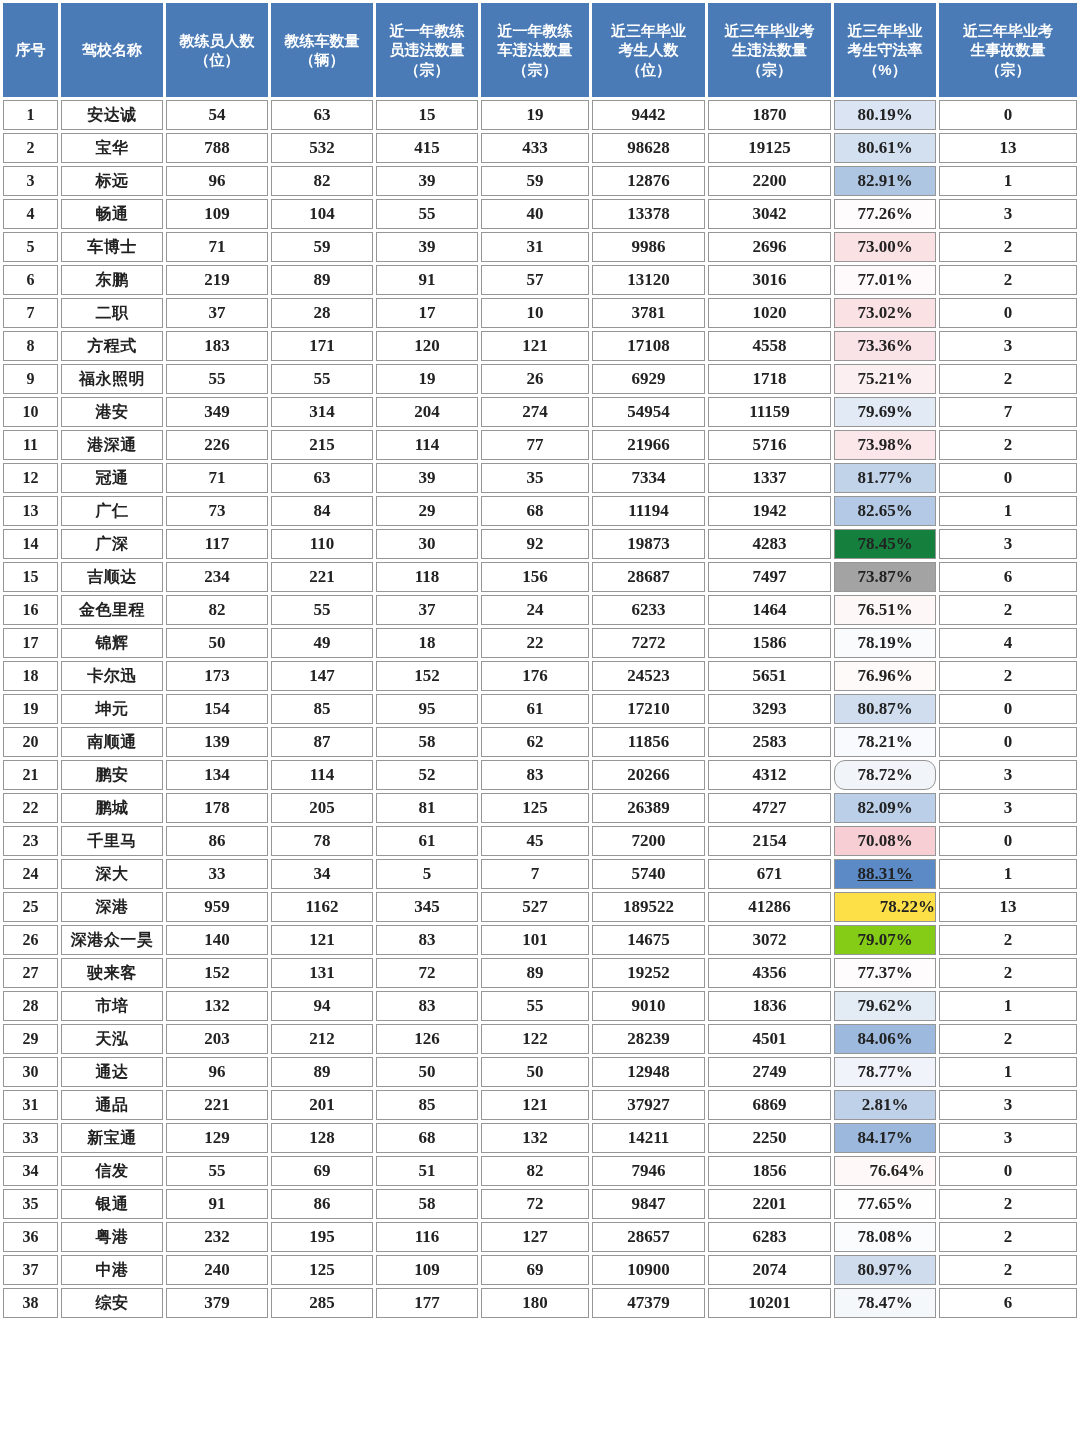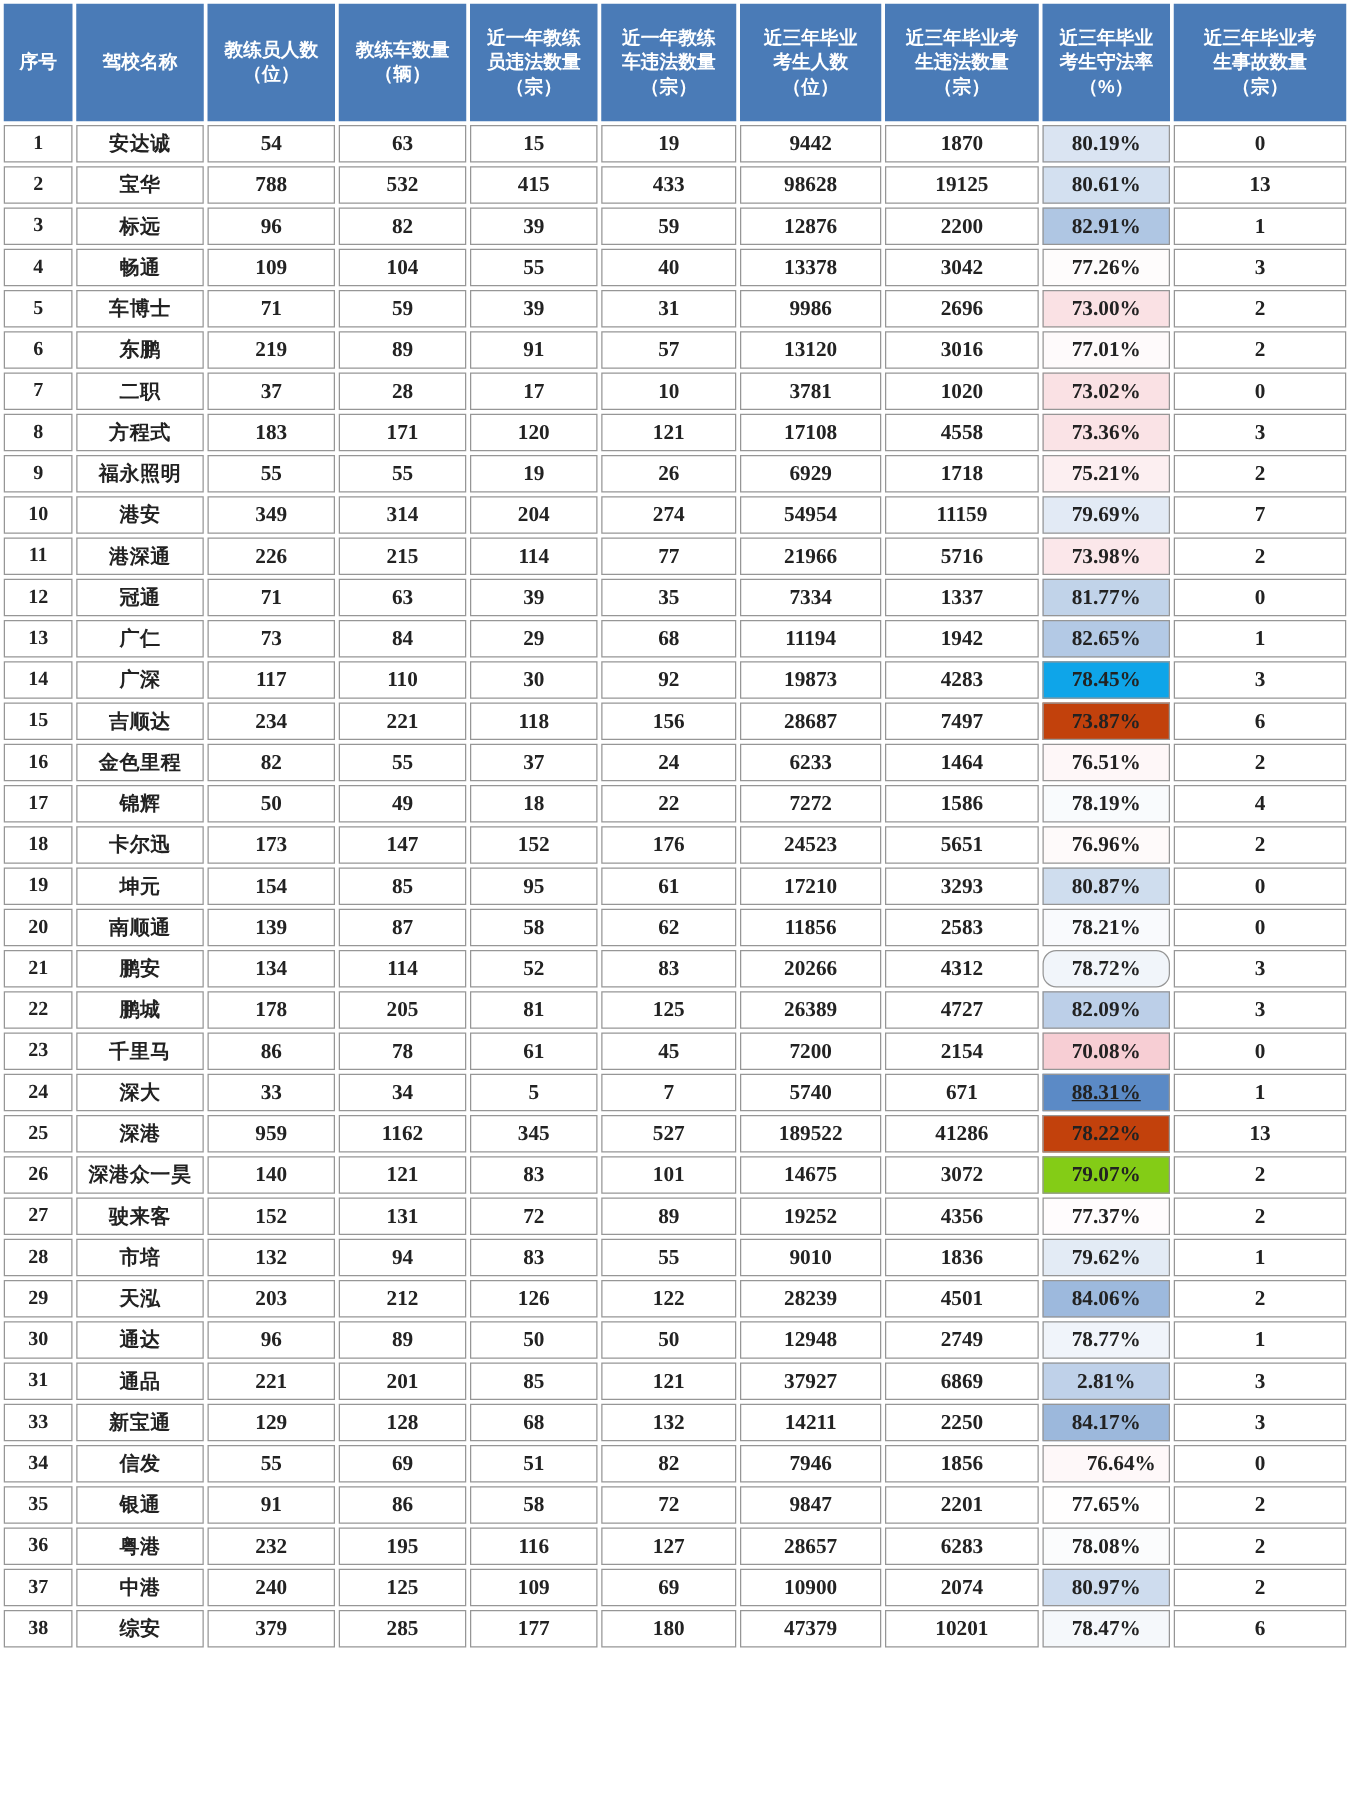--- a/index.html
+++ b/index.html
@@ -265,33 +265,33 @@
         </tr>
         <tr>
           <td class="serial-cell">14</td>
           <td class="name-cell">广深</td>
           <td>117</td>
           <td>110</td>
           <td>30</td>
           <td>92</td>
           <td>19873</td>
           <td>4283</td>
-          <td style="background: #0ea5e9;">78.45%</td>
+          <td style="background: #15803d;">78.45%</td>
           <td>3</td>
         </tr>
         <tr>
           <td class="serial-cell">15</td>
           <td class="name-cell">吉顺达</td>
           <td>234</td>
           <td>221</td>
           <td>118</td>
           <td>156</td>
           <td>28687</td>
           <td>7497</td>
-          <td style="background: #c2410c;">73.87%</td>
+          <td style="background: #a3a3a3;">73.87%</td>
           <td>6</td>
         </tr>
         <tr>
           <td class="serial-cell">16</td>
           <td class="name-cell">金色里程</td>
           <td>82</td>
           <td>55</td>
           <td>37</td>
           <td>24</td>
           <td>6233</td>
@@ -397,21 +397,21 @@
         </tr>
         <tr>
           <td class="serial-cell">25</td>
           <td class="name-cell">深港</td>
           <td>959</td>
           <td>1162</td>
           <td>345</td>
           <td>527</td>
           <td>189522</td>
           <td>41286</td>
-          <td style="background: #c2410c;">78.22%</td>
+          <td style="background: #fde047; text-align: right;">78.22%</td>
           <td>13</td>
         </tr>
         <tr>
           <td class="serial-cell">26</td>
           <td class="name-cell">深港众一昊</td>
           <td>140</td>
           <td>121</td>
           <td>83</td>
           <td>101</td>
           <td>14675</td>

